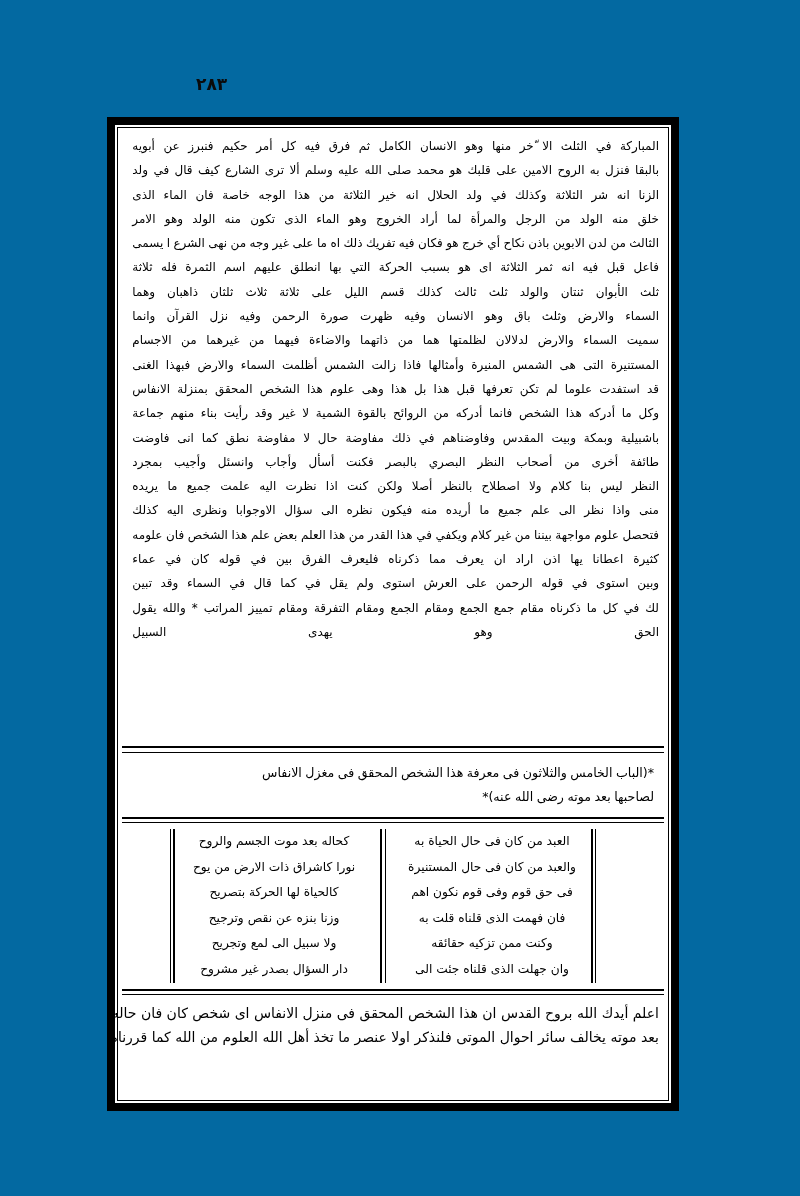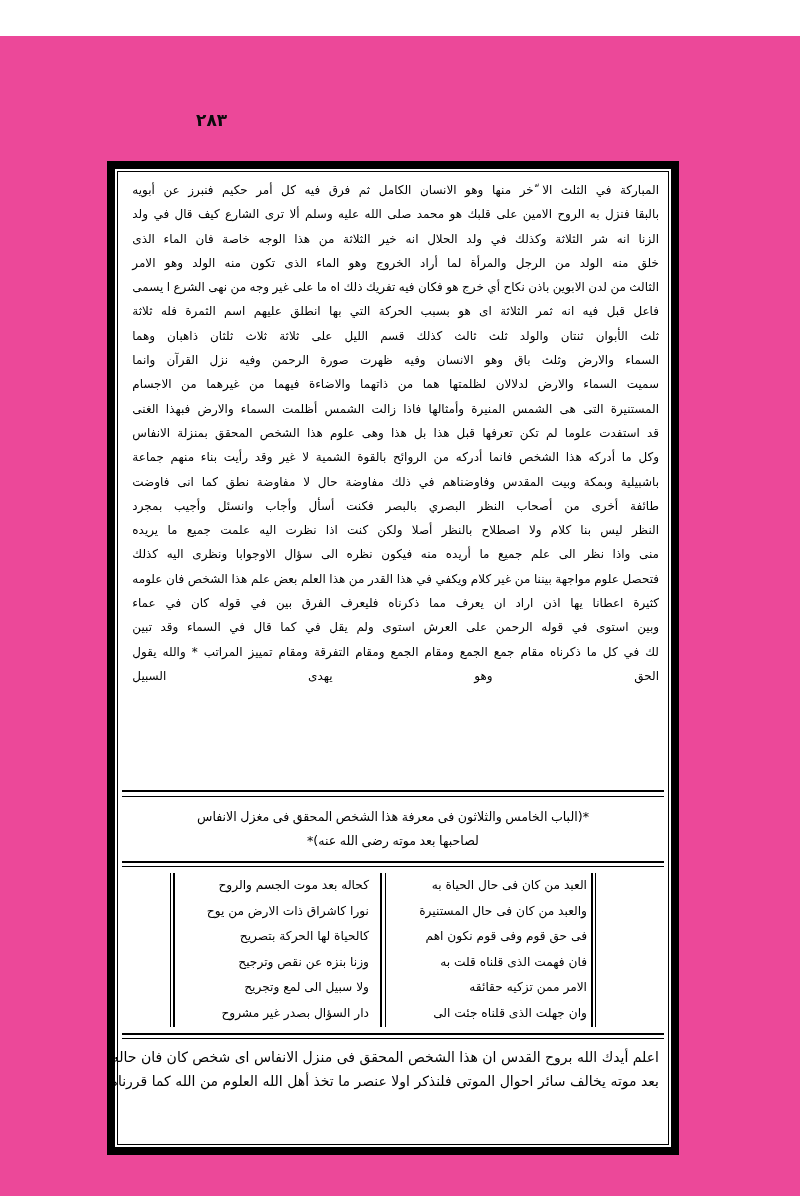--- a/index.html
+++ b/index.html
@@ -12,42 +12,41 @@
     width: 800px;
     height: 1196px;
     position: relative;
     font-family: "DejaVu Sans", sans-serif;
     overflow: hidden;
   }
 
   .page {
     position: absolute;
     inset: 0;
-    background: #ec4899;
-    margin-top: 36px;
+    background: #0369a1;
   }
 
   
   .folio {
     position: absolute;
     top: 74px;
     left: 196px;
     font-family: "DejaVu Sans", sans-serif;
     font-size: 17px;
     font-weight: 700;
     letter-spacing: 0.5px;
     color: #0b0b0b;
     direction: rtl;
   }
 
   
   .frame {
     position: absolute;
     left: 108px;
-    top: 126px;
+    top: 118px;
     width: 570px;
     height: 992px;
     border: 7px solid #000000;
     box-sizing: border-box;
     background: #ffffff;
     box-shadow: 0 0 0 1px #000;
   }
   .frame-inner {
     position: absolute;
     inset: 2px;
@@ -98,21 +97,21 @@
   .rule-double.tight {
     height: 6px;
     border-top: 2.5px solid #000;
     border-bottom: 1px solid #000;
   }
 
   
   .chapter {
     flex: 0 0 auto;
     direction: rtl;
-    text-align: center;
+    text-align: right;
     padding: 8px 14px 8px 14px;
     color: #000;
   }
   .chapter .ln {
     display: block;
     white-space: nowrap;
     font-size: 12.6px;
     line-height: 24px;
     letter-spacing: -0.5px;
     word-spacing: -0.5px;
@@ -127,21 +126,21 @@
     direction: rtl;
     justify-content: center;
     gap: 0;
   }
   .verse-col {
     width: 198px;
     direction: rtl;
   }
   .verse-col .hemistich {
     display: flex;
-    justify-content: flex-start;
+    justify-content: center;
     white-space: nowrap;
     font-size: 12.2px;
     line-height: 25.6px;
     letter-spacing: -0.4px;
     color: #000;
     padding: 0 4px;
   }
   .verse-col .hemistich > span { display: inline-block; }
   .col-divider {
     width: 6px;
@@ -235,21 +234,21 @@
           <div class="hemistich">
               <span>والعبد من كان فى حال المستنيرة</span>
             </div>
           <div class="hemistich">
               <span>فى حق قوم وفى قوم نكون اهم</span>
             </div>
           <div class="hemistich">
               <span>فان فهمت الذى قلناه قلت به</span>
             </div>
           <div class="hemistich">
-              <span>الامر ممن تزكيه حقائقه</span>
+              <span>وكنت ممن تزكيه حقائقه</span>
             </div>
           <div class="hemistich">
               <span>وان جهلت الذى قلناه جئت الى</span>
             </div>
         </div>
 
         <div class="col-divider"></div>
 
         <div class="verse-col">
           <div class="hemistich">

